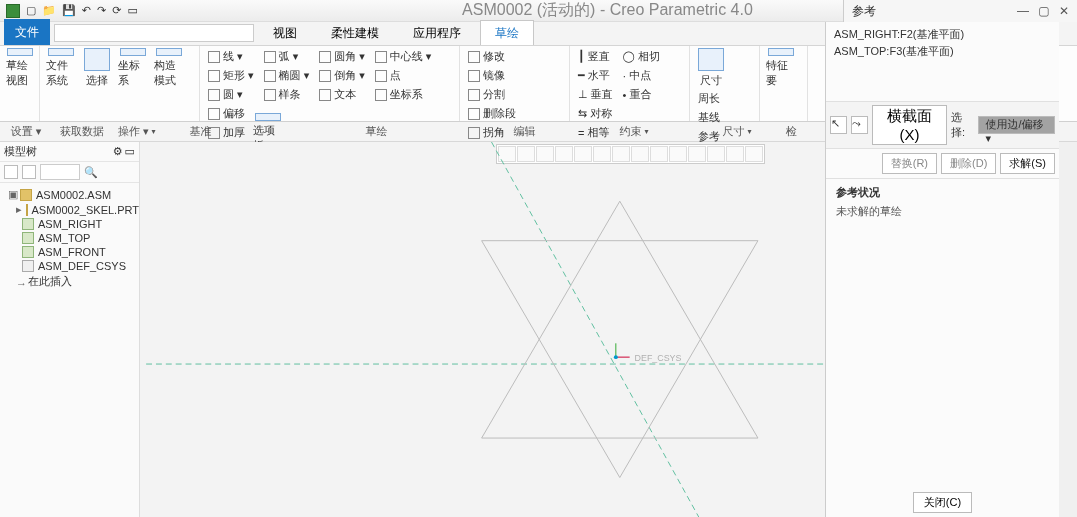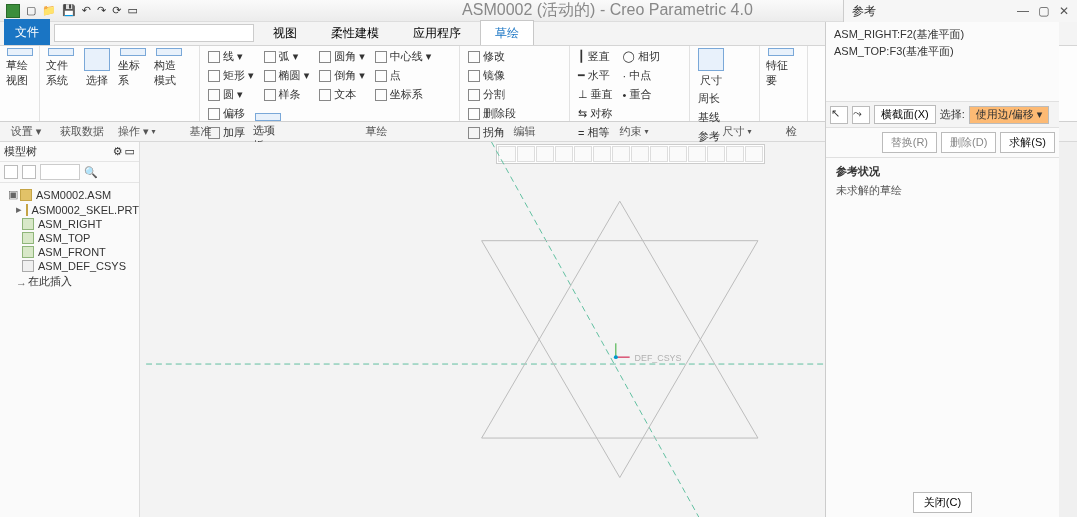--- a/index.html
+++ b/index.html
@@ -52,22 +52,22 @@
   .canvas { flex:1; position:relative; background:#f3f3f3; overflow:hidden;}
   .viewbar { position:absolute; top:2px; left:356px; height:20px; display:flex; gap:1px; background:#fff; border:1px solid #ccc; padding:1px;}
   .viewbar .vb { width:18px; height:16px; border:1px solid #ddd; background:#fafafa;}
 
   
   .rpanel { position:absolute; top:22px; right:18px; bottom:0; width:234px; background:#fbfbfb; border-left:1px solid #ccc; display:flex; flex-direction:column; font-size:11px;}
   .rpanel .reflist { padding:4px 8px; height:80px; border-bottom:1px solid #e0e0e0;}
   .rpanel .reflist div { padding:1px 0; }
   .rpanel .selbar { display:flex; align-items:center; padding:3px 4px; gap:4px; border-bottom:1px solid #e0e0e0; background:#f4f4f4;}
   .rpanel .selbar .sq { width:18px; height:18px; border:1px solid #bbb; background:#fff;}
-  .rpanel .selbar button { font-size:11px; padding:1px 6px; border:1px solid #bbb; background:#fff;}
-  .rpanel .selbar .sel { font-size:11px; height:18px; border:1px solid #bbb; padding:0 6px; background:#fdba74;}
+  .rpanel .selbar button { font-size:15px; padding:1px 6px; border:1px solid #bbb; background:#fff;}
+  .rpanel .selbar .sel { font-size:11px; height:18px; border:1px solid #bbb; padding:0 6px; background:#a3a3a3;}
   .rpanel .btnrow { padding:4px; display:flex; gap:4px; justify-content:flex-end; border-bottom:1px solid #e0e0e0;}
   .rpanel .btnrow button { font-size:11px; padding:2px 8px; border:1px solid #bbb; background:#fff; color:#888;}
   .rpanel .btnrow button.primary{ color:#111;}
   .rpanel .section { padding:6px 10px; }
   .rpanel .section .hdr { font-size:11px; color:#333; margin-bottom:4px; font-weight:bold;}
   .rpanel .section .txt { color:#555;}
   .rpanel .closerow { margin-top:auto; padding:4px; display:flex; justify-content:center;}
   .rpanel .closerow button { font-size:11px; padding:2px 10px; border:1px solid #bbb; background:#fff;}
 
   svg.sketch { position:absolute; inset:0; width:100%; height:100%;}

